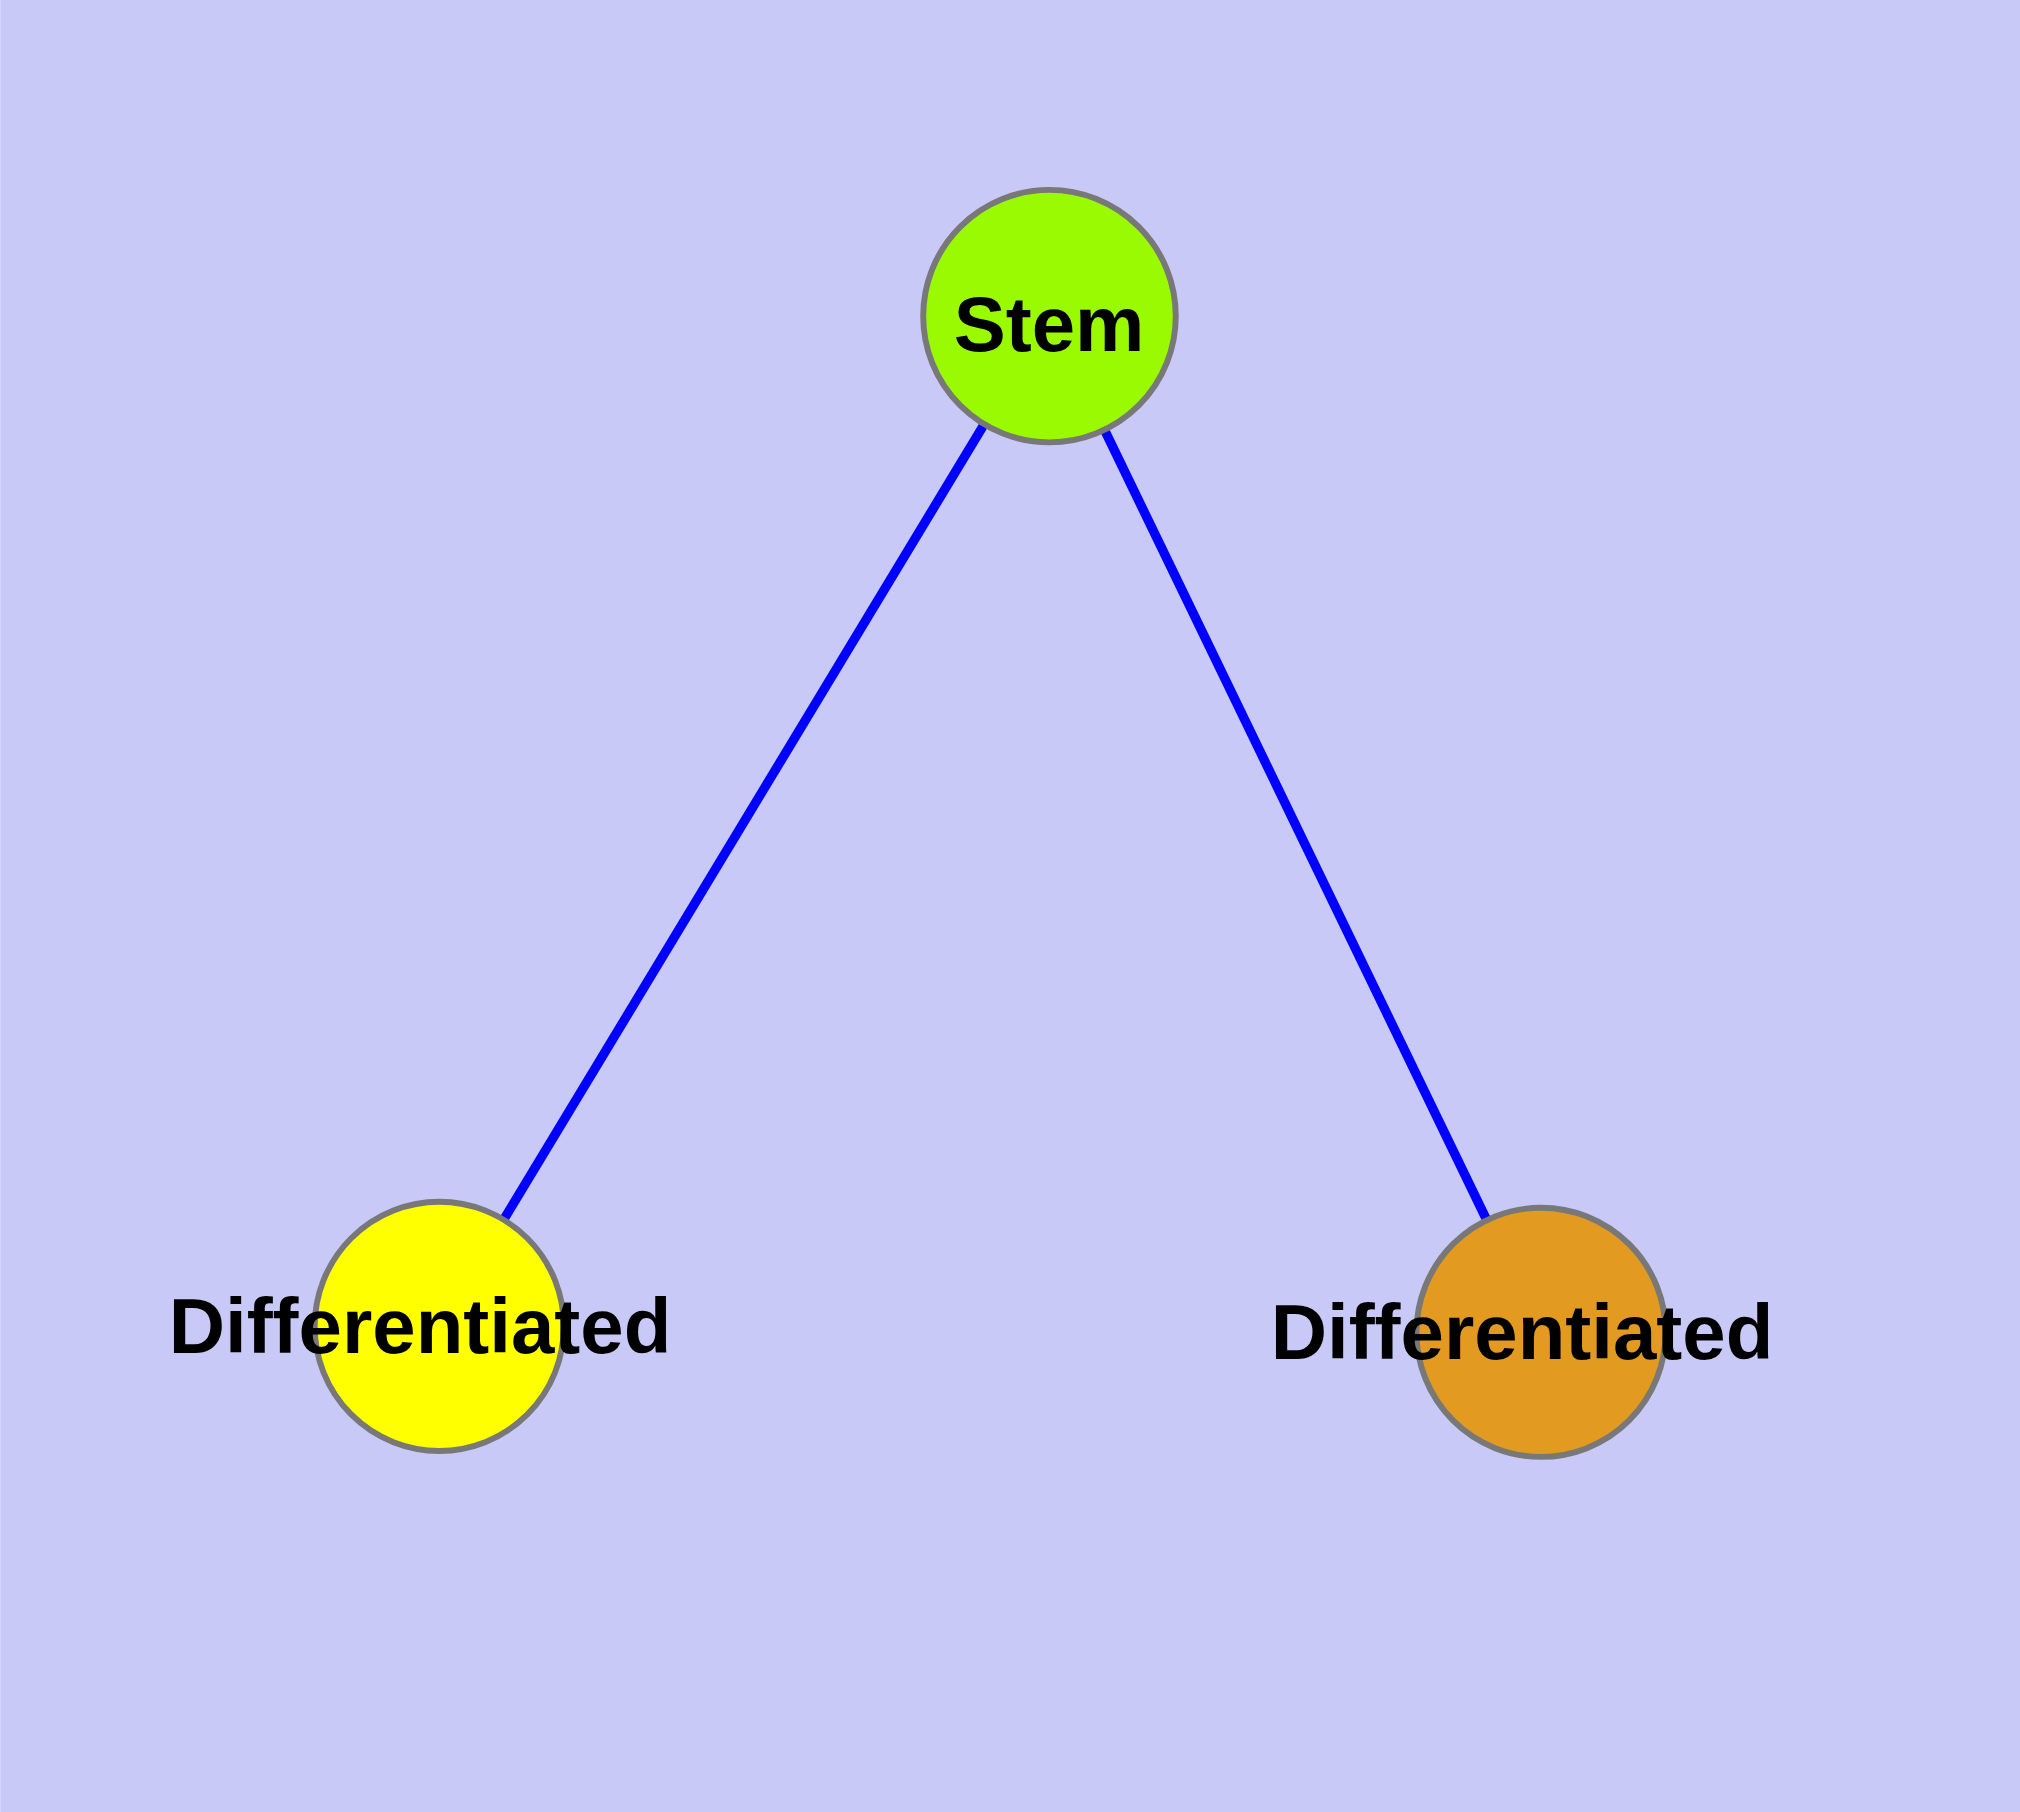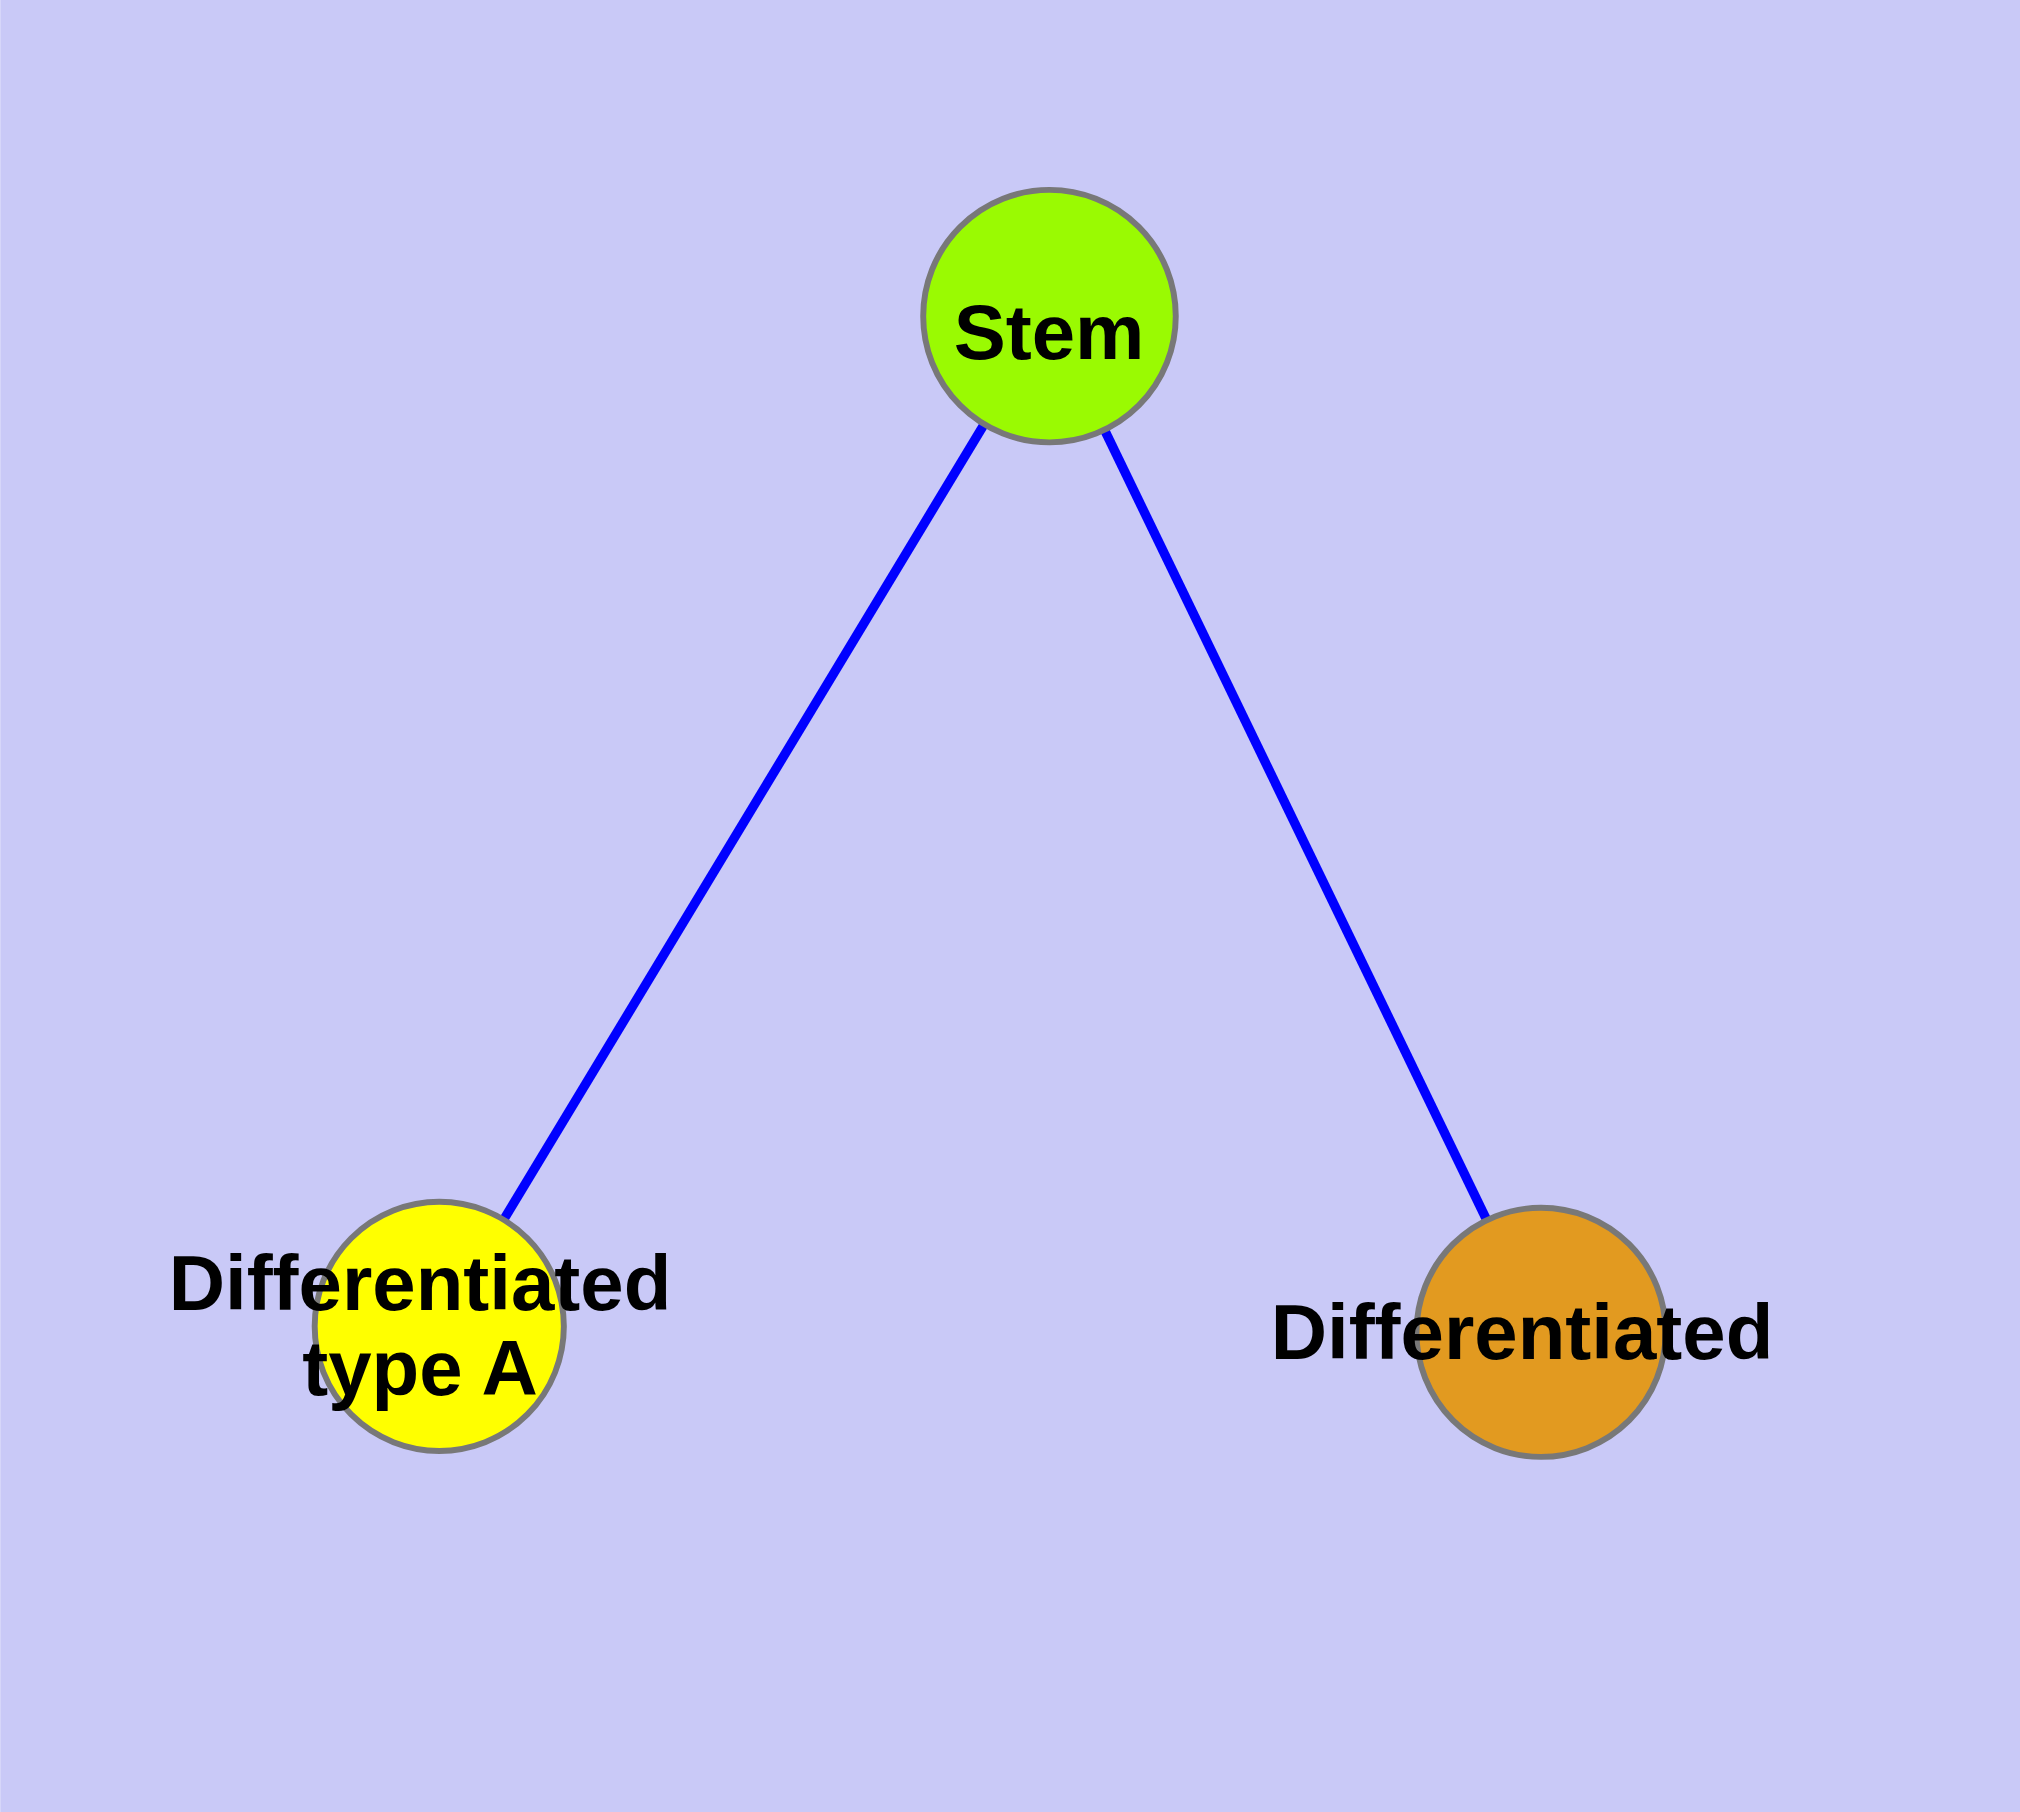--- a/index.html
+++ b/index.html
@@ -47,25 +47,24 @@
     <rect x="0" y="0" width="2384" height="2138" fill="#C9C9F7"></rect>
 
     <line x1="1238" y1="373" x2="518" y2="1565" stroke-width="11" stroke="#0000FF"></line>
     <line x1="1238" y1="373" x2="1818" y2="1572" stroke-width="11" stroke="#0000FF"></line>
 
     <circle cx="1238" cy="373" r="149" stroke-width="7" fill="#9AFA02" stroke="#787878"></circle>
     <circle cx="518" cy="1565" r="147" stroke-width="7" fill="#FFFF00" stroke="#787878"></circle>
     <circle cx="1818" cy="1572" r="147" stroke-width="7" fill="#E29A20" stroke="#787878"></circle>
   </svg>
 
-  <div class="node-label" style="left:1049px; top:332px;">Stem</div>
+  <div class="node-label" style="left:1049px; top:324px;">Stem</div>
 
   <div class="node-label" style="left:420px; top:1326px;">
     <div>Differentiated</div>
-    <div>type A</div>
   </div>
 
   <div class="node-label" style="left:1522px; top:1332px;">
     <div>Differentiated</div>
   </div>
 
 </div>
 
 
 </body></html>

